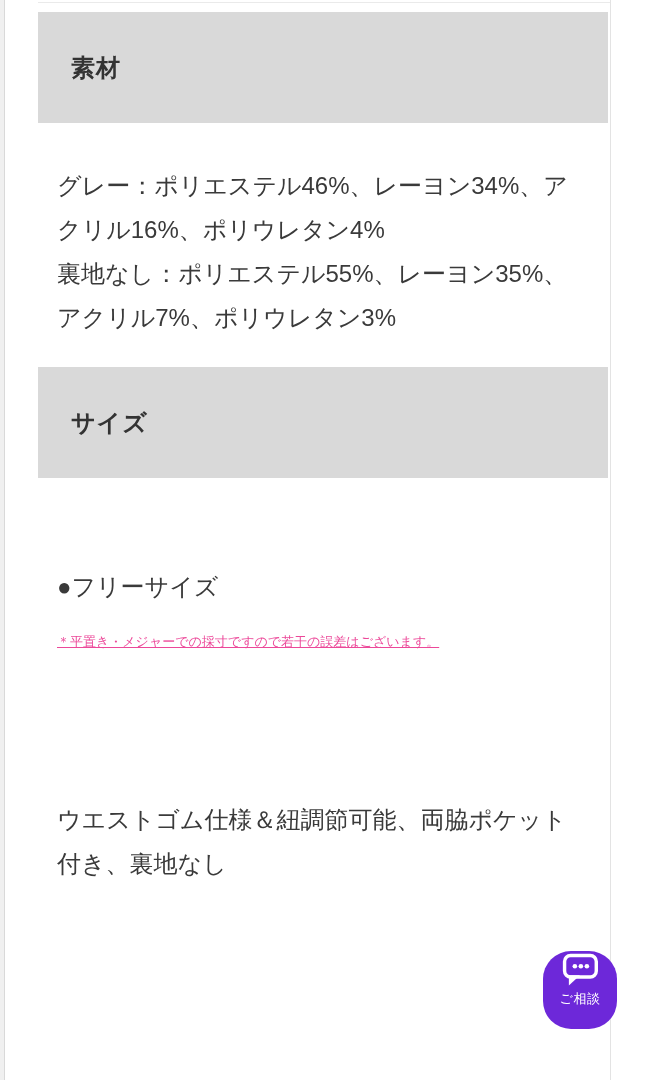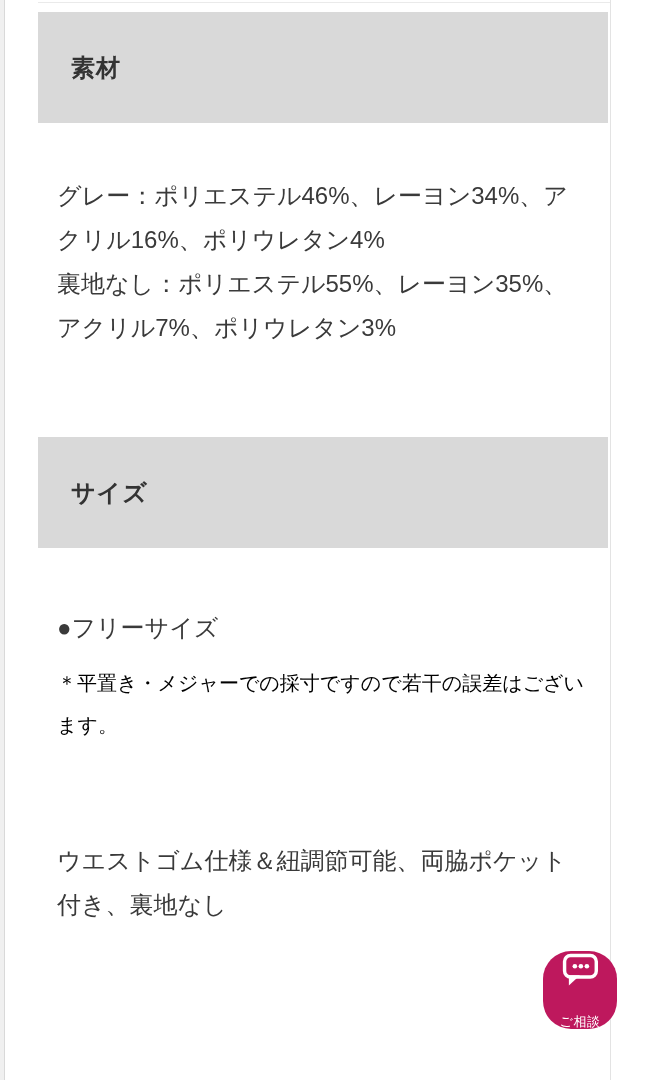--- a/index.html
+++ b/index.html
@@ -32,38 +32,38 @@
   }
   .row{
     background:#ffffff;
     box-sizing:border-box;
     padding:41px 20px 0 19px;
     color:#3a3a3a;
     font-size:24px;
     line-height:44px;
   }
   .row p{margin:0;}
-  .row-material{height:304px;margin-top:10px;}
-  .row-size{height:247px;padding-top:58px;}
+  .row-material{height:244px;}
+  .row-size{height:247px;padding-top:58px;margin-top:29px;}
   .row-size .detail{line-height:43px;}
   .row-size .note{
-    font-size:20px;line-height:42px;color:#000000;margin-top:12px;
+    font-size:13px;line-height:42px;color:#ec4899;margin-top:12px;text-decoration:underline;
   }
   .row-spec{padding-top:44px;}
   .row-spec p{max-width:520px;}
 
   
   .chat-button{
     position:absolute;
     left:543px;top:951px;
     width:74px;height:78px;
-    background:#be185d;
+    background:#6d28d9;
     border-radius:28px;
     display:flex;flex-direction:column;
-    align-items:center;justify-content:space-between;
+    align-items:center;justify-content:flex-start;
     cursor:pointer;
     z-index:10;
   }
   .chat-button svg{display:block;margin-top:2px;}
   .chat-label{
     color:#ffffff;font-size:13px;line-height:15px;margin-top:2px;
     letter-spacing:0.5px;
   }
 </style>
 </head>

